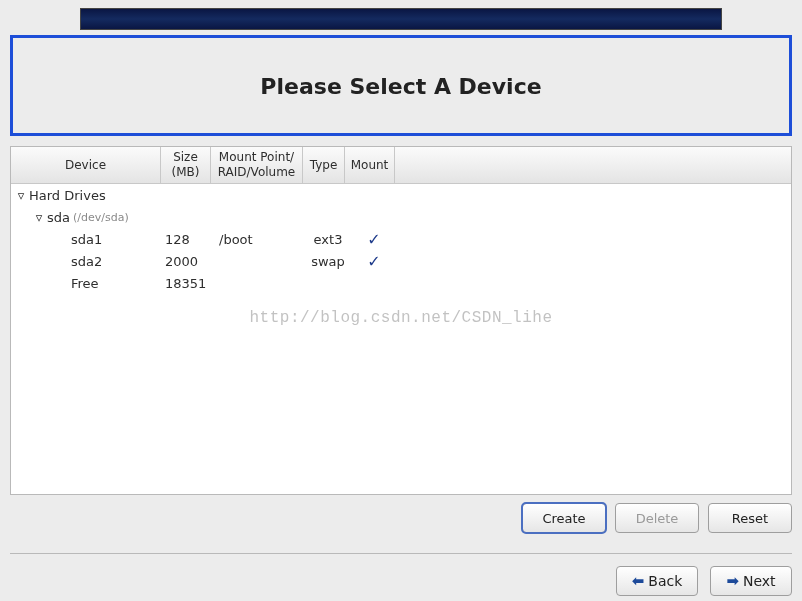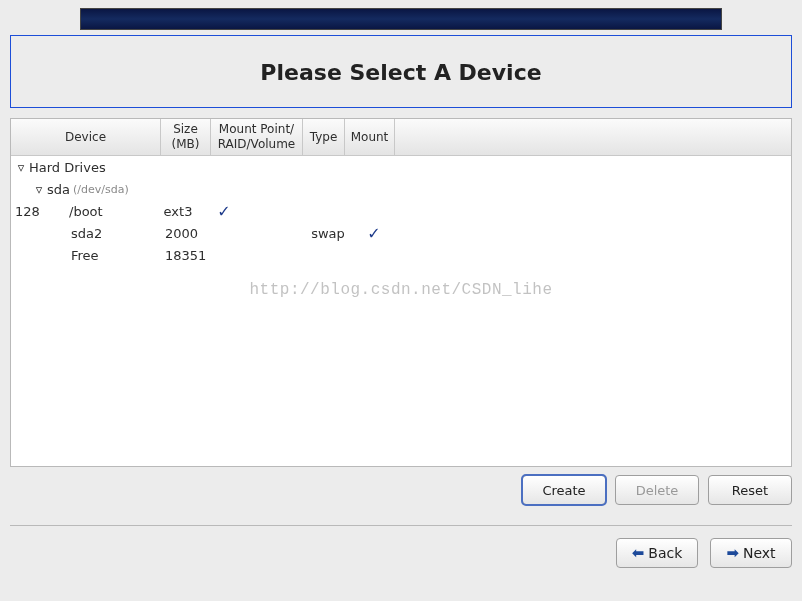--- a/index.html
+++ b/index.html
@@ -18,22 +18,22 @@
     }
     .banner {
       margin: 8px 80px 5px 80px;
       height: 22px;
       background: linear-gradient(to bottom, #0a1643 0%, #142a5f 50%, #0a1643 100%);
       border: 1px solid #444;
     }
     .main-panel {
       margin: 0 10px;
       background: #ececec;
-      border: 1px solid #1d4ed8;
-      padding: 4px;
+      border: 3px solid #1d4ed8;
+      padding: 16px;
     }
     .title-row {
       text-align: center;
       padding: 20px 0 18px 0;
     }
     .title-row h1 {
       font-size: 22px;
       font-weight: bold;
       color: #222;
     }
@@ -199,20 +199,23 @@
 
     <div class="row">
       <div class="cell-device" style="padding-left:18px">
         <span class="tri">▿</span>
         <span>sda</span>
         <span class="devpath">(/dev/sda)</span>
       </div>
     </div>
 
     <div class="row">
+      <div class="cell-device" style="padding-left:56px">
+        <span>sda1</span>
+      </div>
       <div class="cell-size">128</div>
       <div class="cell-mount">/boot</div>
       <div class="cell-type">ext3</div>
       <div class="cell-format"><span class="check">✓</span></div>
     </div>
 
     <div class="row">
       <div class="cell-device" style="padding-left:56px">
         <span>sda2</span>
       </div>

